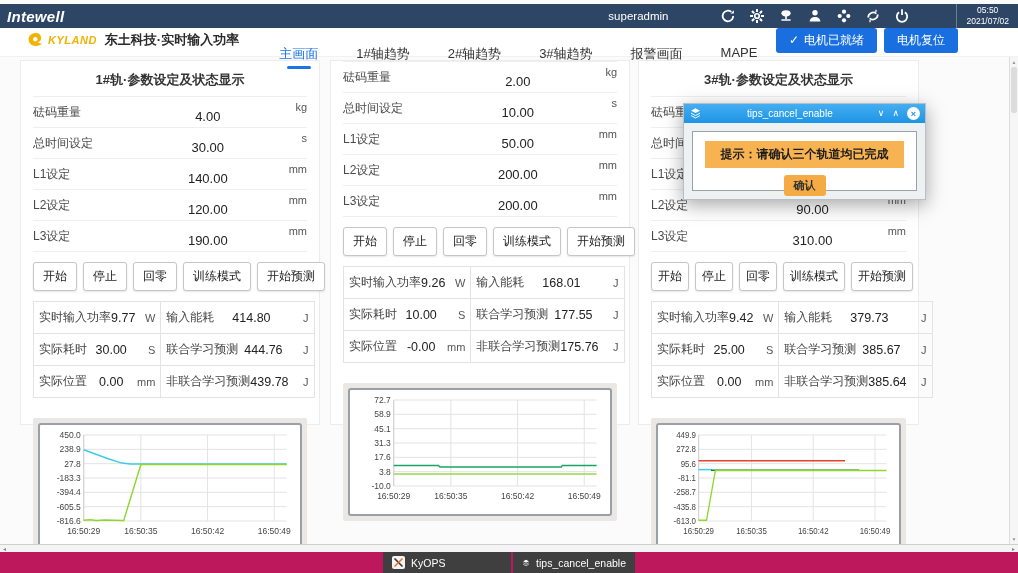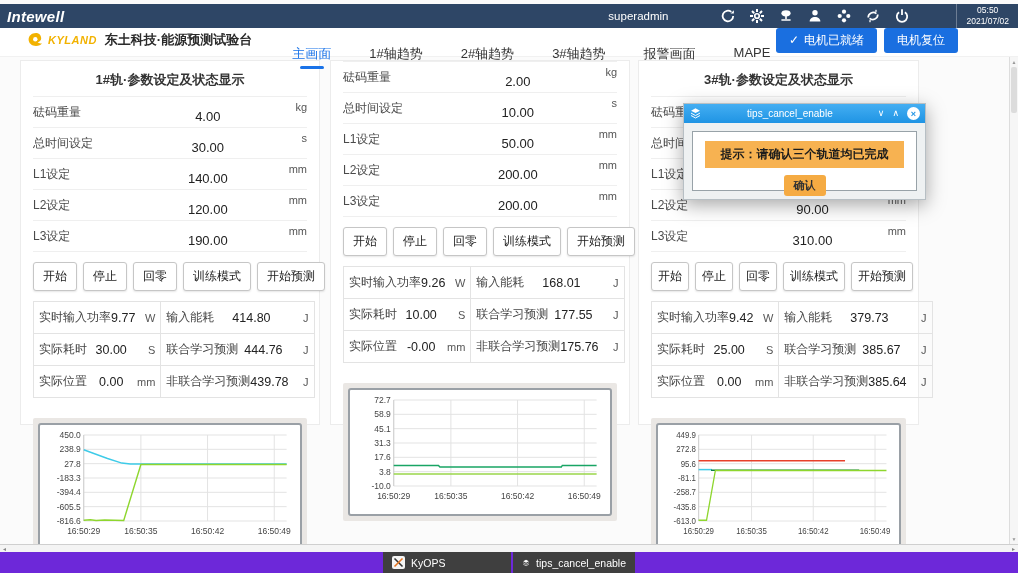--- a/index.html
+++ b/index.html
@@ -67,21 +67,21 @@
   
   .vscroll{position:absolute;right:0;top:57px;width:9px;height:487px;background:#f6f6f6;border-left:1px solid #ddd;z-index:12;}
   .vs-up,.vs-down{position:absolute;left:0;right:0;text-align:center;font-size:5px;color:#999;}
   .vs-up{top:2px;}.vs-down{bottom:2px;}
   .vs-thumb{position:absolute;top:10px;left:1px;right:1px;height:46px;background:#dcdcdc;border-radius:2px;}
   .hscroll{position:absolute;left:0;right:0;top:544px;height:8px;background:#f4f4f4;border-top:1px solid #cfcfcf;z-index:12;}
   .hs-left{position:absolute;left:2px;top:0;font-size:5px;color:#888;line-height:8px;}
   .hs-right{position:absolute;right:2px;top:0;font-size:5px;color:#888;line-height:8px;}
 
   
-  .taskbar{position:absolute;left:0;right:0;top:552px;height:21px;background:#6d28d9;z-index:50;}
+  .taskbar{position:absolute;left:0;right:0;top:552px;height:21px;background:#be185d;z-index:50;}
   .task-btn{position:absolute;top:0;height:21px;background:#3f3f3f;color:#fff;display:flex;align-items:center;gap:6px;padding:0 9px;font-size:10.5px;cursor:pointer;}
   .task-btn.kyops{left:383px;width:128px;}
   .task-btn.tips{left:513px;width:122px;}
 </style>
 </head>
 <body>
 
 <header class="topbar">
   <div class="logo">Intewell</div>
   <div class="topbar-right">
@@ -149,21 +149,21 @@
 </header>
 
 <nav class="navbar">
   <div class="brand">
     <svg width="20" height="18" viewBox="0 0 20 18">
         <path d="M10 2C5.6 2 2.6 4.9 2.6 8.5S5.8 15 10 15c2.7 0 4.9-1.1 6-2.8-1.7.5-3.4.2-4.4-.9 2.2-.4 3.6-2 3.6-4C15.2 4.2 13 2 10 2z" fill="#f2b200"></path>
         <circle cx="9.3" cy="8.3" r="2.2" fill="#fff"></circle>
       </svg>
     <span class="brand-name">KYLAND</span>
   </div>
-  <div class="app-title">东土科技·能源预测试验台</div>
+  <div class="app-title">东土科技·实时输入功率</div>
   <div class="tabs">
     <div class="tab active">主画面</div>
     <div class="tab">1#轴趋势</div>
     <div class="tab">2#轴趋势</div>
     <div class="tab">3#轴趋势</div>
     <div class="tab">报警画面</div>
     <div class="tab">MAPE</div>
   </div>
   <div class="nav-actions">
     <button class="btn-blue">

